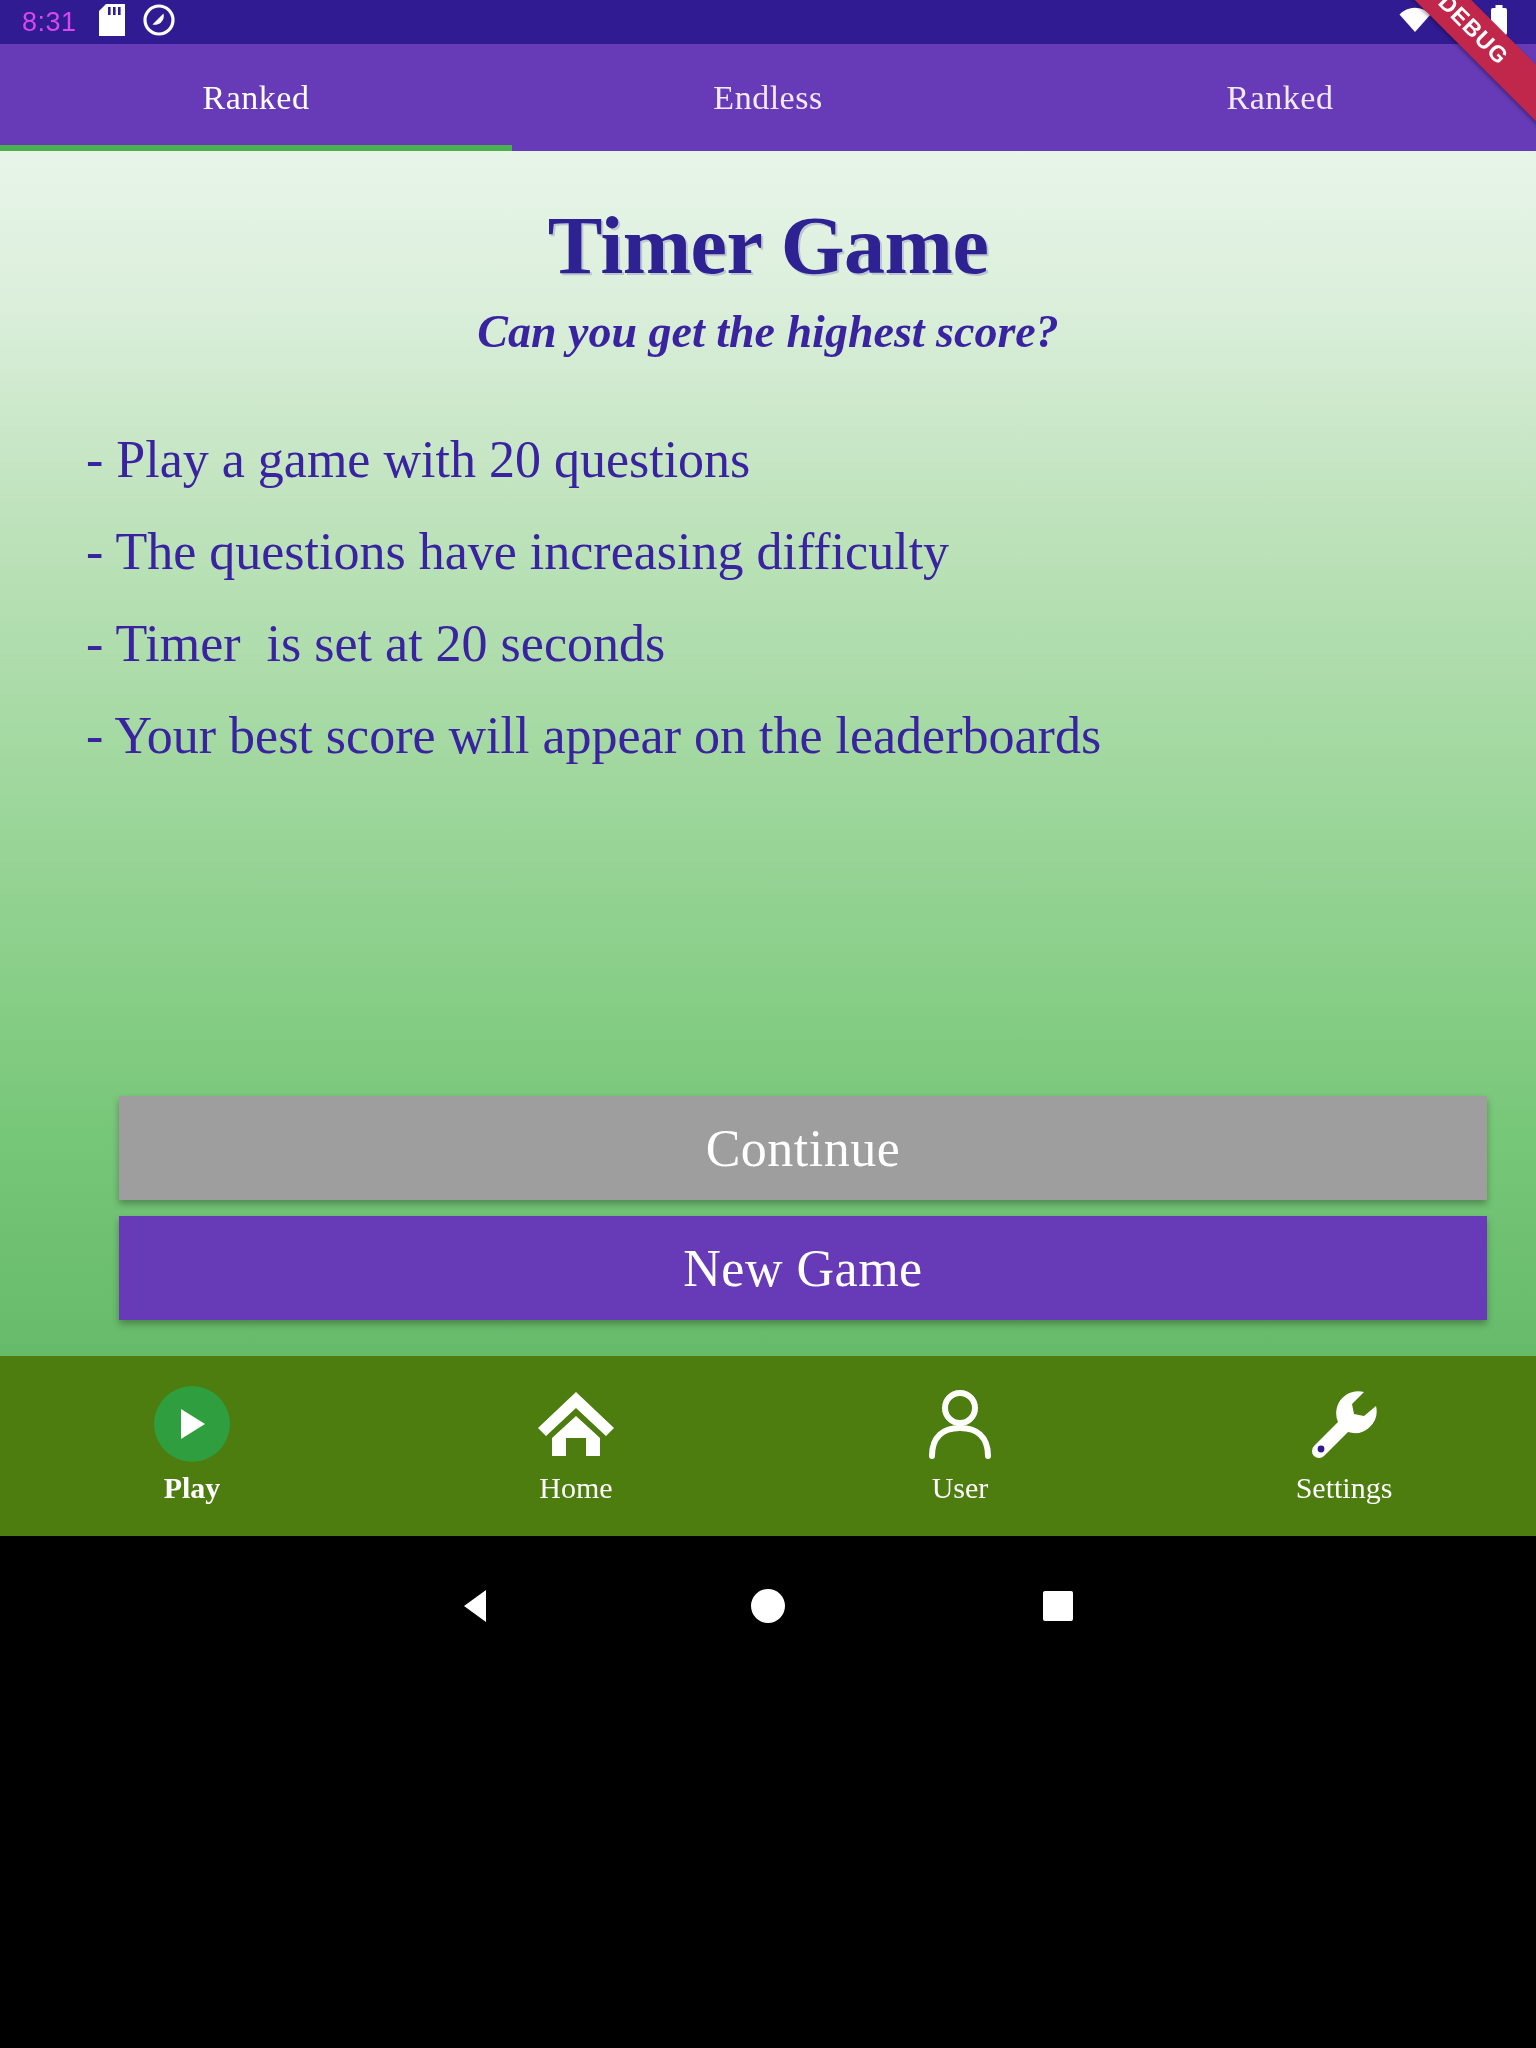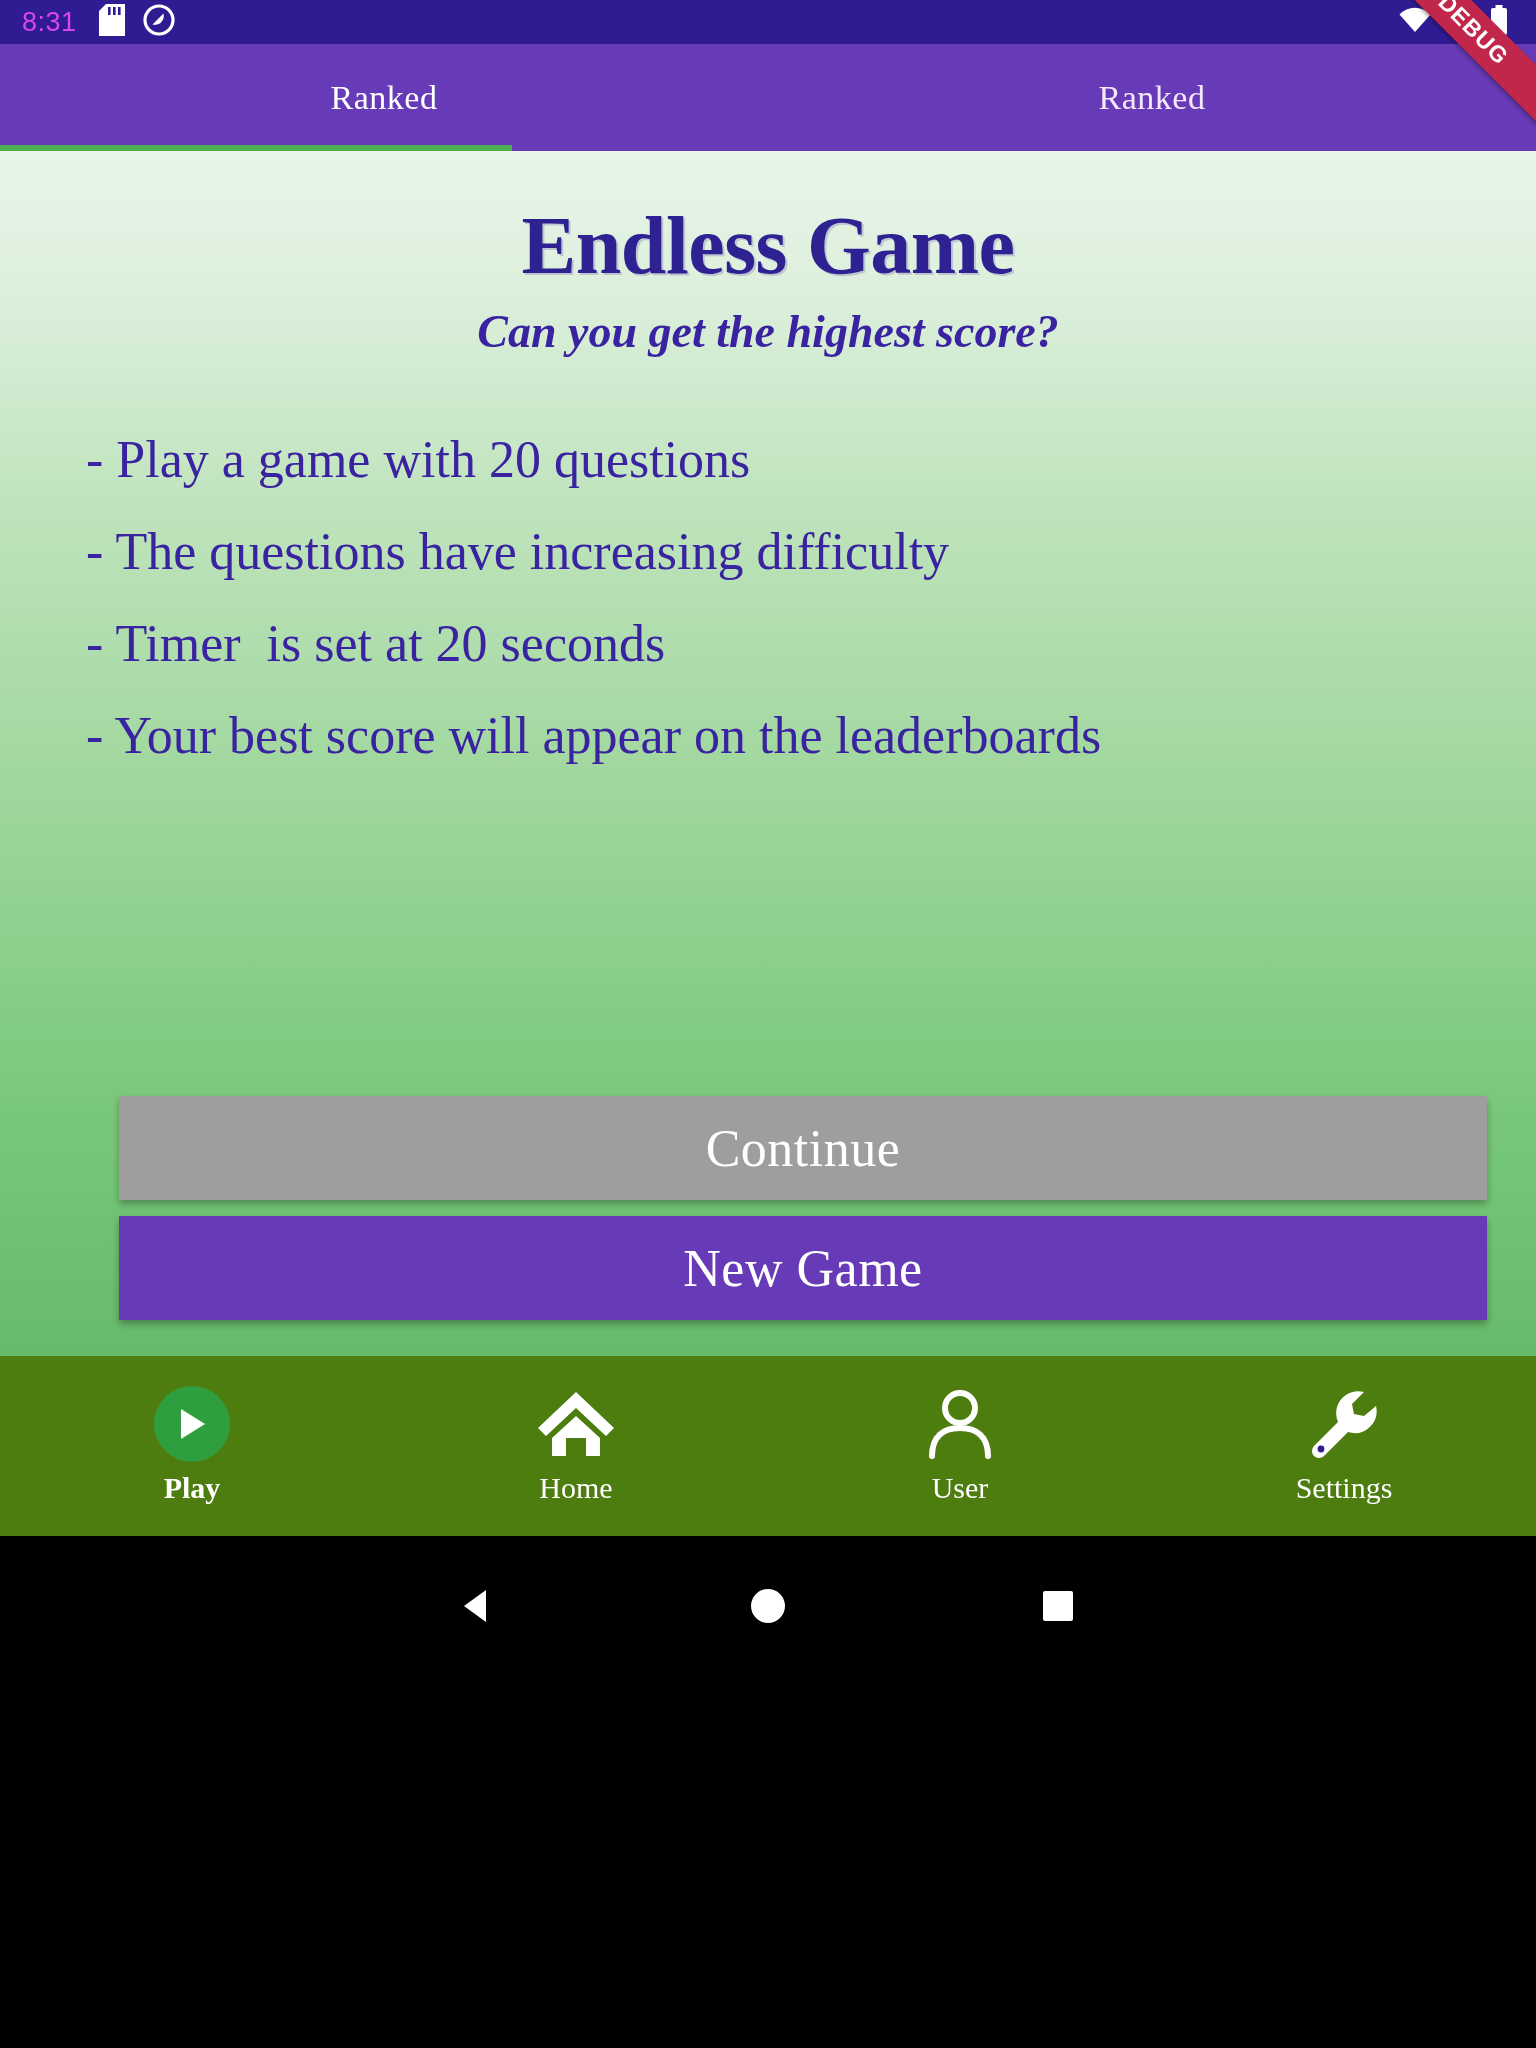--- a/index.html
+++ b/index.html
@@ -230,30 +230,33 @@
         </svg>
       </span>
     </span>
   </div>
 
   <div class="tab-bar">
     <div class="tab active">
       <span>Ranked</span>
     </div>
     <div class="tab">
+      <span>Endless</span>
+    </div>
+    <div class="tab">
       <span>Ranked</span>
     </div>
     <div class="tab-indicator"></div>
   </div>
 
   <div class="debug-ribbon">DEBUG</div>
 
   <div class="content">
 
-    <div class="title">Endless Game</div>
+    <div class="title">Timer Game</div>
     <div class="subtitle">Can you get the highest score?</div>
 
     <div class="bullets">
       <div class="bullet">- Play a game with 20 questions</div>
       <div class="bullet">- The questions have increasing difficulty</div>
       <div class="bullet">- Timer  is set at 20 seconds</div>
       <div class="bullet">- Your best score will appear on the leaderboards</div>
     </div>
 
     <div class="buttons">

